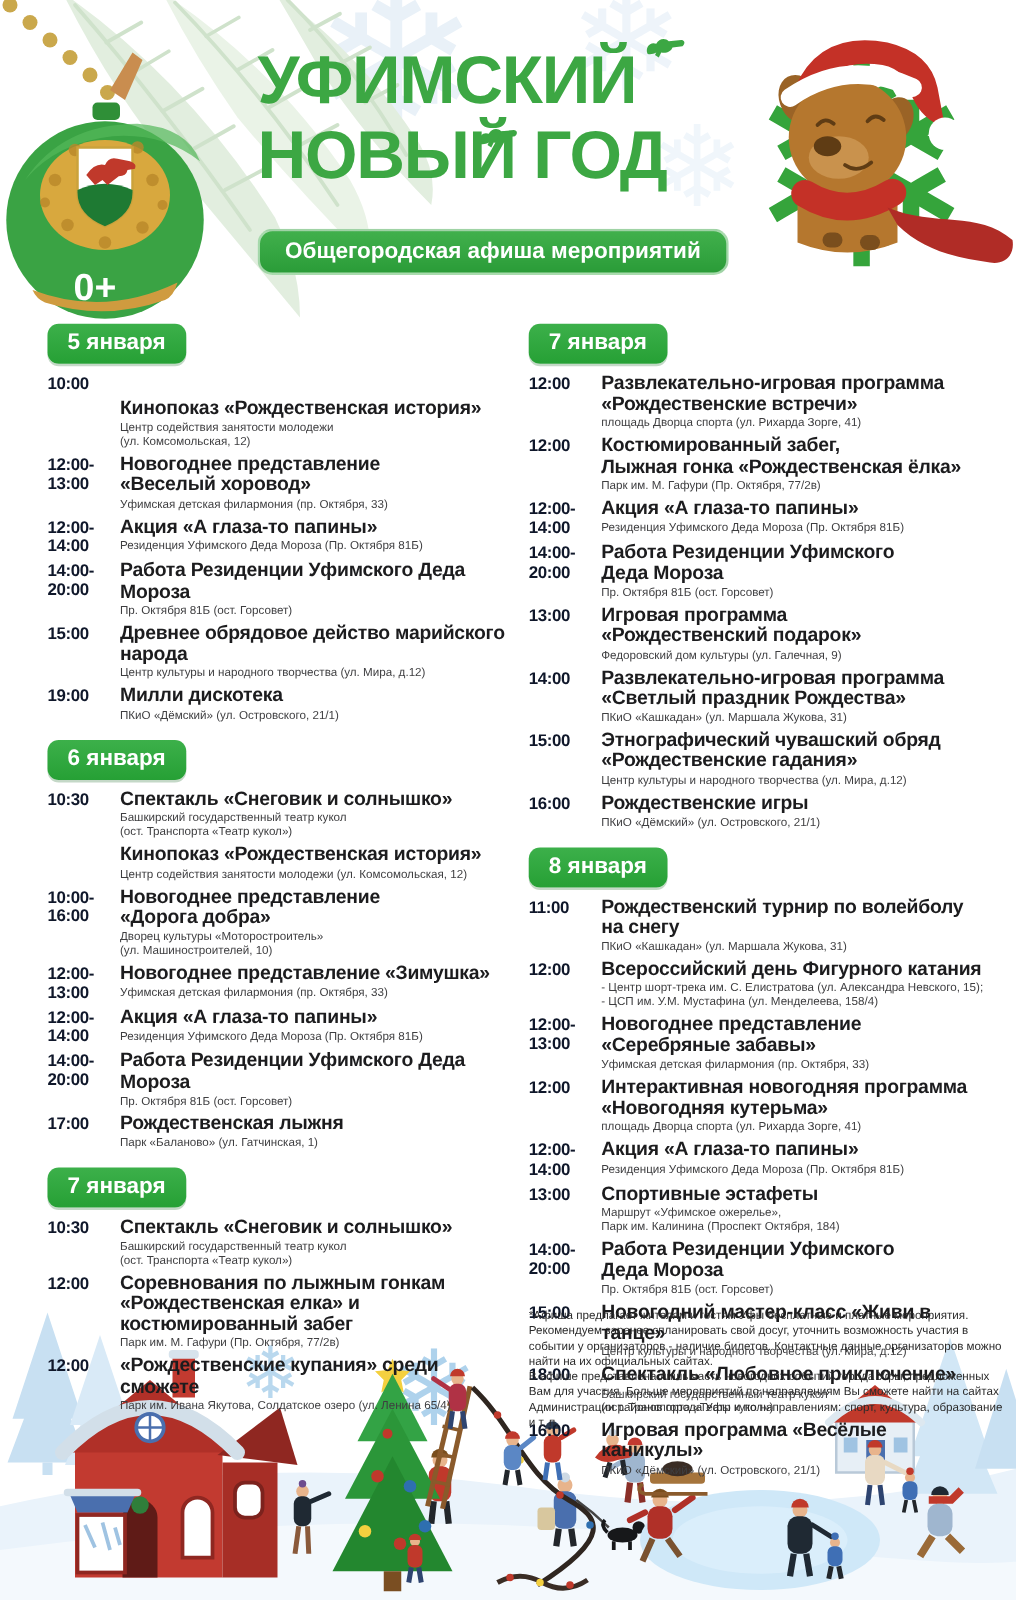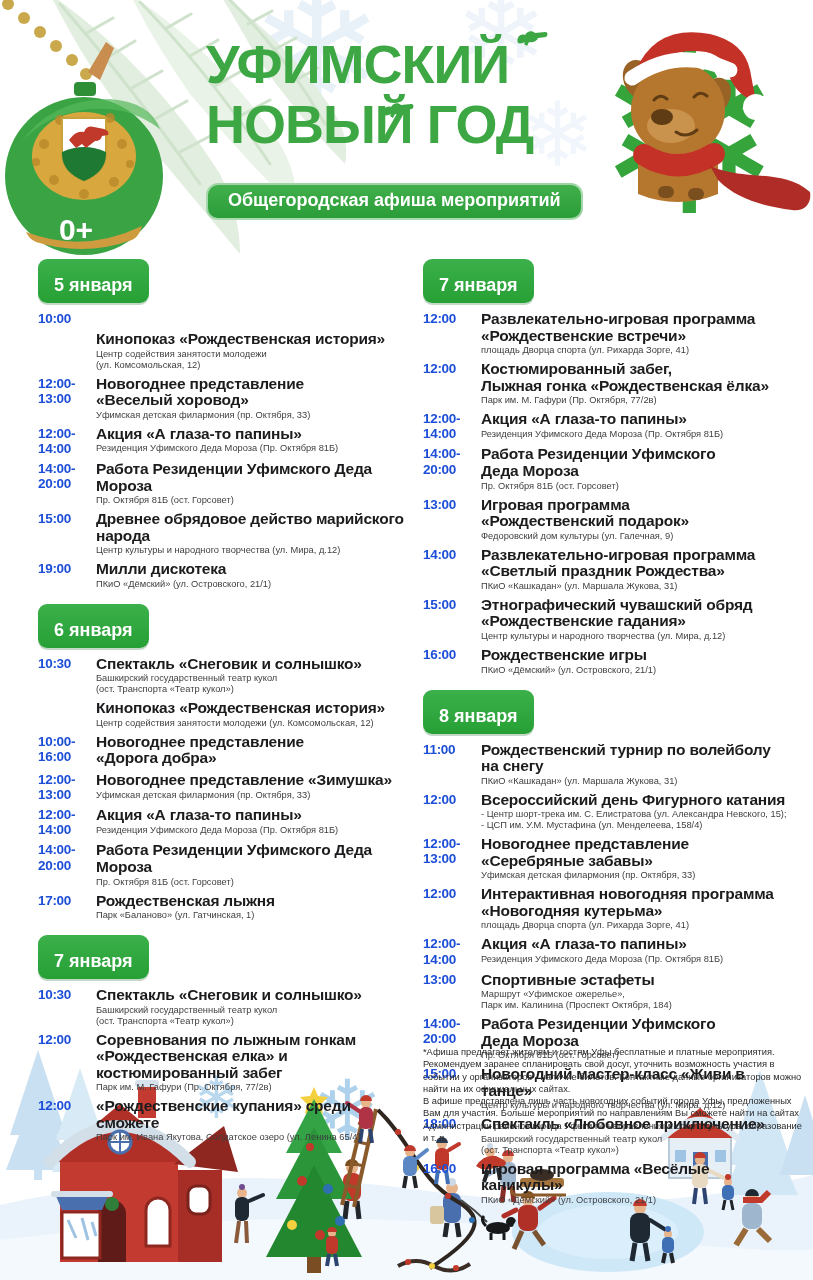--- a/index.html
+++ b/index.html
@@ -24,29 +24,29 @@
   }
   .hdr-svg{position:absolute;z-index:2;}
   
   .col{position:absolute;top:259px;z-index:4;}
   #col-left{left:38px;width:376px;}
   #col-right{left:423px;width:386px;}
   .date-badge{
     display:inline-block;
     background:linear-gradient(180deg,#3cb04a,#26a035);
     color:#fff;font-weight:bold;font-size:18px;
-    padding:16px 16px 7px;border-radius:9px;
+    padding:4px 16px 7px;border-radius:9px;
     box-shadow:0 2px 0 rgba(20,100,30,.25);
     margin:0 0 8px 0;
   }
   .section{margin-bottom:6px;}
   .section + .section .date-badge{margin-top:8px;}
   .event{display:flex;gap:8px;margin-bottom:5px;}
   .time{
-    flex:0 0 50px;width:50px;color:#1d4ed8;font-weight:bold;
+    flex:0 0 50px;width:50px;color:#0f172a;font-weight:bold;
     font-size:13.5px;line-height:1.12;letter-spacing:-0.3px;white-space:pre-line;
   }
   .ebody{flex:1;min-width:0;}
   .etitle{
     font-size:15.5px;font-weight:bold;color:#1c1c1e;
     line-height:1.07;letter-spacing:-0.2px;white-space:pre-line;
   }
   .edetail{
     font-size:9.3px;color:#3e3e40;line-height:1.18;margin-top:1px;white-space:pre-line;
   }
@@ -219,20 +219,22 @@
           <div class="ebody">
             <div class="etitle">Кинопоказ «Рождественская история»</div>
             <div class="edetail">Центр содействия занятости молодежи  (ул. Комсомольская, 12)</div>
           </div>
         </div><div class="event">
           <div class="time">10:00-
 16:00</div>
           <div class="ebody">
             <div class="etitle">Новогоднее представление
 «Дорога добра»</div>
+            <div class="edetail">Дворец культуры «Моторостроитель»
+(ул. Машиностроителей, 10)</div>
           </div>
         </div><div class="event">
           <div class="time">12:00-
 13:00</div>
           <div class="ebody">
             <div class="etitle">Новогоднее представление «Зимушка»</div>
             <div class="edetail">Уфимская детская филармония (пр. Октября, 33)</div>
           </div>
         </div><div class="event">
           <div class="time">12:00-

